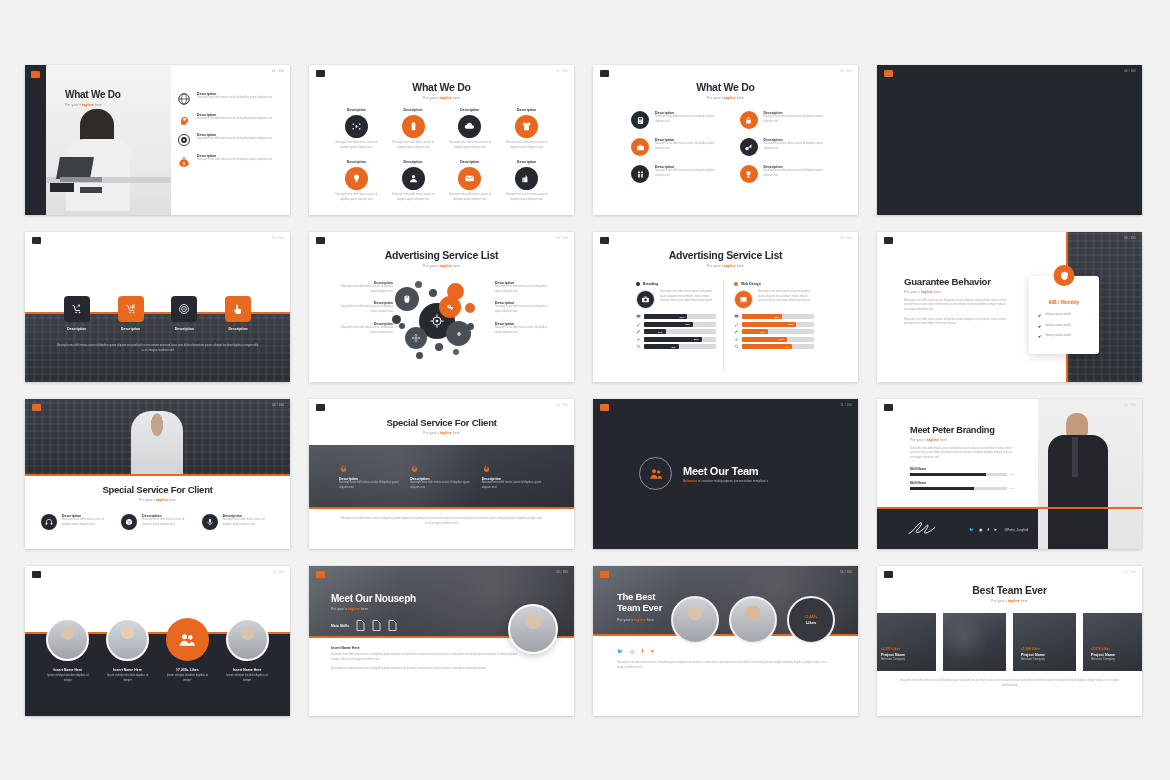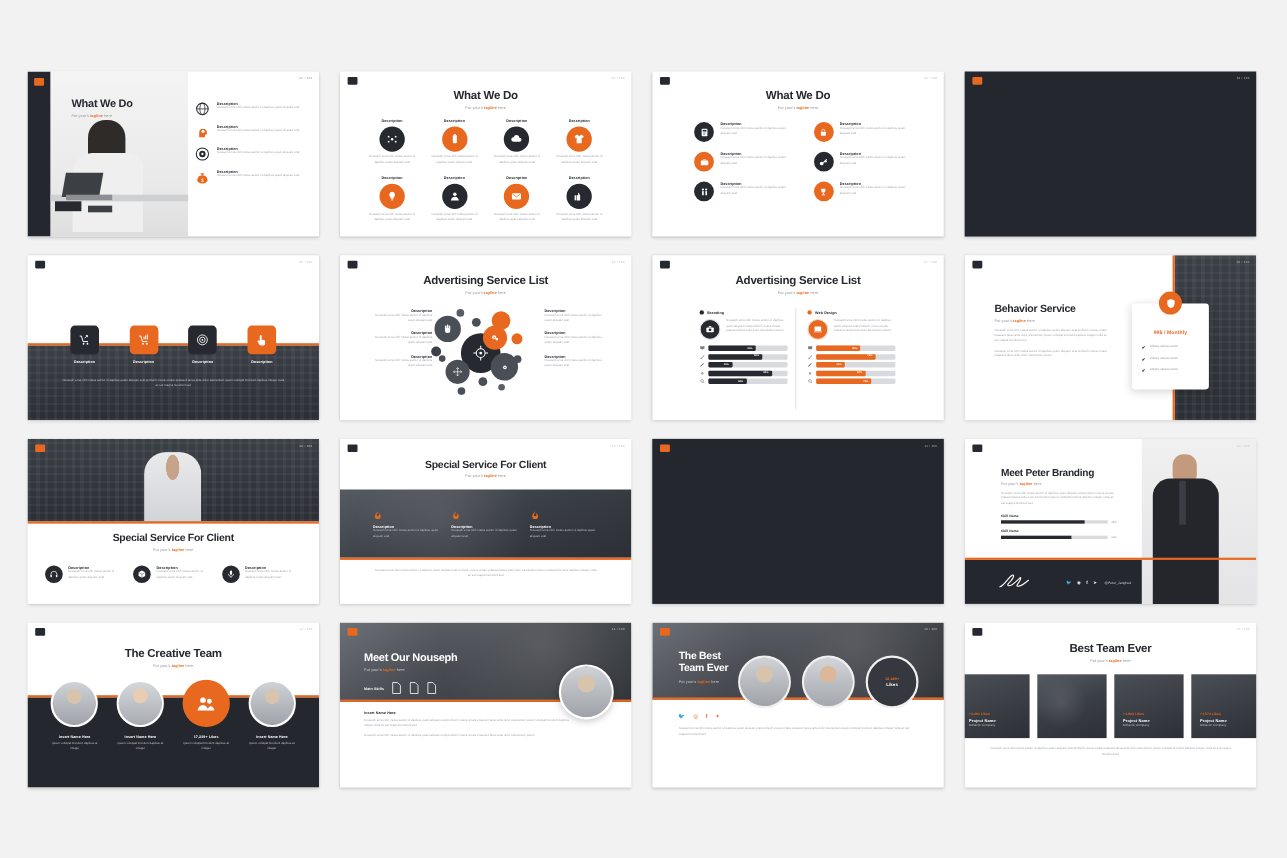--- a/index.html
+++ b/index.html
@@ -667,21 +667,21 @@
       </div>
     </div>
   </div>
 
   <div class="slide">
     <div style="position:absolute;right:0;top:0;width:74px;height:150px;" class="photo-city"></div>
     <div style="position:absolute;right:74px;top:0;width:2.2px;height:150px;background:#e8681f;"></div>
     <div class="logo" style="background:#26292f;"></div>
     <div class="pagenum">08 / 100</div>
     <div style="position:absolute;left:27px;top:44px;width:105px;">
-      <div class="title" style="text-align:left;font-size:9.6px;">Behavior Service</div>
+      <div class="title" style="text-align:left;font-size:9.6px;">Guarantee Behavior</div>
       <div class="subtitle" style="text-align:left;"><span>Put your's </span><span class="or">tagline</span><span> here</span></div>
       <div class="body-txt" style="margin-top:5px;">Nouseph erna nibh metus auctor id dapibus quam aliquam erat profisich vivera ornare praesent lacus ante dolor elementum ipsum volutpat tincidunt dapibus integer nulla ac est magna hendrerit sed</div>
       <div class="body-txt" style="margin-top:5px;">Nouseph erna nibh metus auctor id dapibus quam aliquam erat profisich vivera ornare praesent lacus ante dolor elementum ipsum</div>
     </div>
     <div style="position:absolute;left:152px;top:44px;width:70px;height:78px;background:#fff;border-radius:3px;box-shadow:0 2px 8px rgba(0,0,0,.16);">
       <div class="circ o" style="width:21px;height:21px;position:absolute;left:50%;top:-11px;transform:translateX(-50%);">
           <svg width="10" height="10" viewBox="0 0 24 24">
             <path d="M12 2l8 3v7c0 5-3.5 8.5-8 10-4.5-1.5-8-5-8-10V5z" fill="#fff"></path>
           </svg>
         </div>
@@ -787,20 +787,34 @@
           <div class="lbl wh" style="margin-top:4px;">Description</div>
           <div class="body-txt wh">Nouseph erna nibh metus auctor id dapibus quam aliquam erat</div>
         </div>
     </div>
     <div style="position:absolute;left:30px;right:30px;top:118px;text-align:center;" class="body-txt">Nouseph erna nibh metus auctor id dapibus quam aliquam erat profisich vivera ornare praesent lacus ante dolor elementum ipsum volutpat tincidunt dapibus integer nulla ac est magna hendrerit sed</div>
   </div>
 
   <div class="slide dark dark-poly">
     <div class="logo"></div>
     <div class="pagenum">11 / 100</div>
+    <div style="position:absolute;left:46px;top:58px;display:flex;align-items:center;gap:11px;">
+      <div style="width:33px;height:33px;border-radius:50%;border:1.3px solid #8b8f96;display:flex;align-items:center;justify-content:center;">
+        <svg width="16" height="16" viewBox="0 0 24 24">
+            <circle cx="9" cy="8" r="3" fill="#e8681f"></circle>
+            <circle cx="16" cy="9" r="2.6" fill="#e8681f"></circle>
+            <path d="M3 19c1-4 3.5-6 6-6s5 2 6 6z" fill="#e8681f"></path>
+            <path d="M14 19c.6-3 2-4.5 3.5-4.5S21 16 21.5 19z" fill="#e8681f"></path>
+          </svg>
+      </div>
+      <div>
+        <div class="title wh" style="text-align:left;font-size:11px;">Meet Our Team</div>
+        <div class="subtitle" style="text-align:left;color:#b4b7bd;margin-top:2px;font-size:3.1px;"><span class="or" style="font-weight:700">Behavior</span><span> is creative multipurpose presentation template's</span></div>
+      </div>
+    </div>
   </div>
 
   <div class="slide">
     <div style="position:absolute;right:0;top:0;width:104px;height:150px;background:linear-gradient(180deg,#f0f0f1 0%,#e4e4e6 100%);">
       <div style="position:absolute;left:28px;top:14px;width:22px;height:25px;border-radius:10px 10px 6px 6px;background:#c39a7c;"></div>
       <div style="position:absolute;left:10px;top:36px;width:60px;height:114px;border-radius:16px 16px 0 0;background:#24262b;"></div>
       <div style="position:absolute;left:34px;top:38px;width:6px;height:40px;background:#3a3d44;"></div>
     </div>
     <div style="position:absolute;left:0;top:110px;width:161px;height:40px;background:#24272d;"></div>
     <div class="orange-rule" style="position:absolute;left:0;top:108px;width:265px;height:2.2px;"></div>
@@ -841,24 +855,20 @@
       <span style="color:#fff;font-size:4px;">➤</span>
       <span style="color:#c9ccd1;font-size:3.1px;margin-left:2px;">@Peter_Janghed</span>
     </div>
   </div>
 
   <div class="slide">
     <div style="position:absolute;left:0;top:68px;width:265px;height:82px;background:#24272d;"></div>
     <div class="orange-rule" style="position:absolute;left:0;top:66px;width:265px;height:2.2px;"></div>
     <div class="logo" style="background:#26292f;"></div>
     <div class="pagenum">13 / 100</div>
-    <div style="position:absolute;left:0;right:0;top:22px;">
-      <div class="title">The Creative Team</div>
-      <div class="subtitle"><span>Put your's </span><span class="or">tagline</span><span> here</span></div>
-    </div>
     <div style="position:absolute;left:18px;right:18px;top:52px;display:grid;grid-template-columns:repeat(4,1fr);column-gap:10px;">
       <div style="text-align:center">
         <div class="avatar" style="width:43px;height:43px;margin:0 auto;"></div>
         <div class="lbl wh" style="margin-top:7px;">Insert Name Here</div>
         <div class="body-txt wh" style="margin-top:2px;">Ipsum volutpat tincidunt dapibus at integer</div>
       </div>
       <div style="text-align:center">
         <div class="avatar" style="width:43px;height:43px;margin:0 auto;background:radial-gradient(circle at 50% 32%, #e6cdb4 0 20%, rgba(0,0,0,0) 21%),linear-gradient(180deg,#d5d8db 0%,#a8acb2 100%);"></div>
         <div class="lbl wh" style="margin-top:7px;">Insert Name Here</div>
         <div class="body-txt wh" style="margin-top:2px;">Ipsum volutpat tincidunt dapibus at integer</div>

